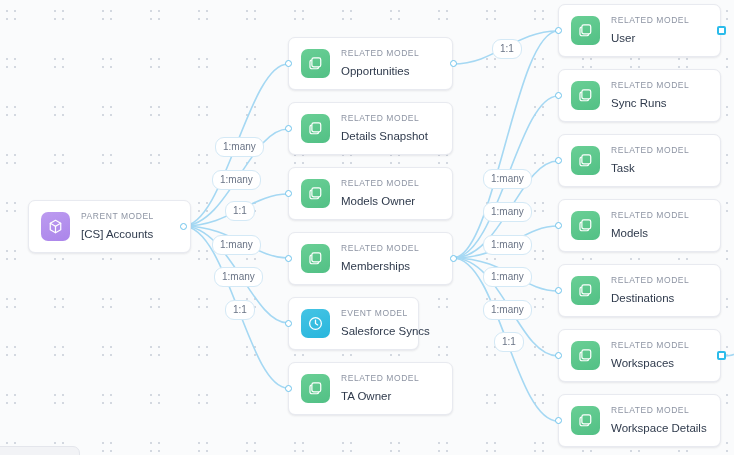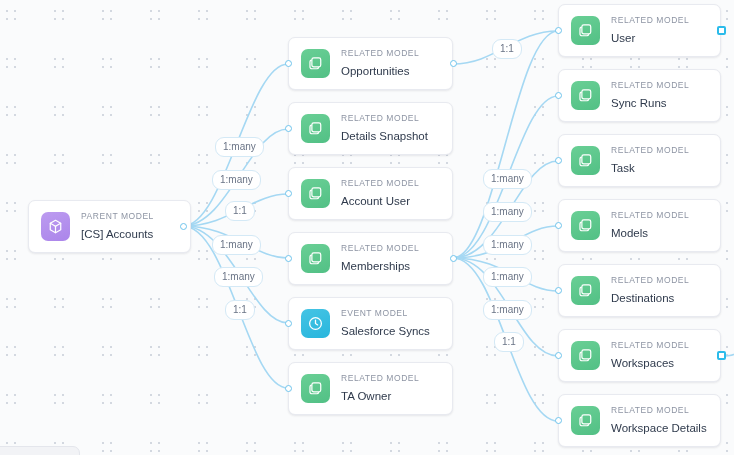--- a/index.html
+++ b/index.html
@@ -198,36 +198,36 @@
       </div>
       <div class="node" style="left: 288px; top: 167px; width: 165px; height: 53px;">
         <div class="ico ico-green">
           <svg width="17" height="17" viewBox="0 0 24 24" fill="none" stroke="#ffffff" stroke-width="1.7" stroke-linejoin="round" stroke-linecap="round">
             <path d="M9.5 4.2h7.3a2.6 2.6 0 0 1 2.6 2.6v7.3a2.6 2.6 0 0 1-2.6 2.6H9.5A2.6 2.6 0 0 1 6.9 14V6.8a2.6 2.6 0 0 1 2.6-2.6z"></path>
             <path d="M6 7.2A2.6 2.6 0 0 0 4.2 9.6v7.2A2.6 2.6 0 0 0 6.8 19.4h7.3a2.6 2.6 0 0 0 2.4-1.7"></path>
           </svg>
         </div>
         <div class="txt">
           <div class="kicker">RELATED MODEL</div>
-          <div class="title">Account User</div>
+          <div class="title">Models Owner</div>
         </div>
       </div>
       <div class="node" style="left: 288px; top: 232px; width: 165px; height: 53px;">
         <div class="ico ico-green">
           <svg width="17" height="17" viewBox="0 0 24 24" fill="none" stroke="#ffffff" stroke-width="1.7" stroke-linejoin="round" stroke-linecap="round">
             <path d="M9.5 4.2h7.3a2.6 2.6 0 0 1 2.6 2.6v7.3a2.6 2.6 0 0 1-2.6 2.6H9.5A2.6 2.6 0 0 1 6.9 14V6.8a2.6 2.6 0 0 1 2.6-2.6z"></path>
             <path d="M6 7.2A2.6 2.6 0 0 0 4.2 9.6v7.2A2.6 2.6 0 0 0 6.8 19.4h7.3a2.6 2.6 0 0 0 2.4-1.7"></path>
           </svg>
         </div>
         <div class="txt">
           <div class="kicker">RELATED MODEL</div>
           <div class="title">Memberships</div>
         </div>
       </div>
-      <div class="node" style="left: 288px; top: 297px; width: 165px; height: 53px;">
+      <div class="node" style="left: 288px; top: 297px; width: 131px; height: 53px;">
         <div class="ico ico-cyan">
           <svg width="17" height="17" viewBox="0 0 24 24" fill="none" stroke="#ffffff" stroke-width="1.8" stroke-linejoin="round" stroke-linecap="round">
             <circle cx="12" cy="12" r="8.3"></circle>
             <path d="M12 7.3V12l3.1 2"></path>
           </svg>
         </div>
         <div class="txt">
           <div class="kicker">EVENT MODEL</div>
           <div class="title">Salesforce Syncs</div>
         </div>

